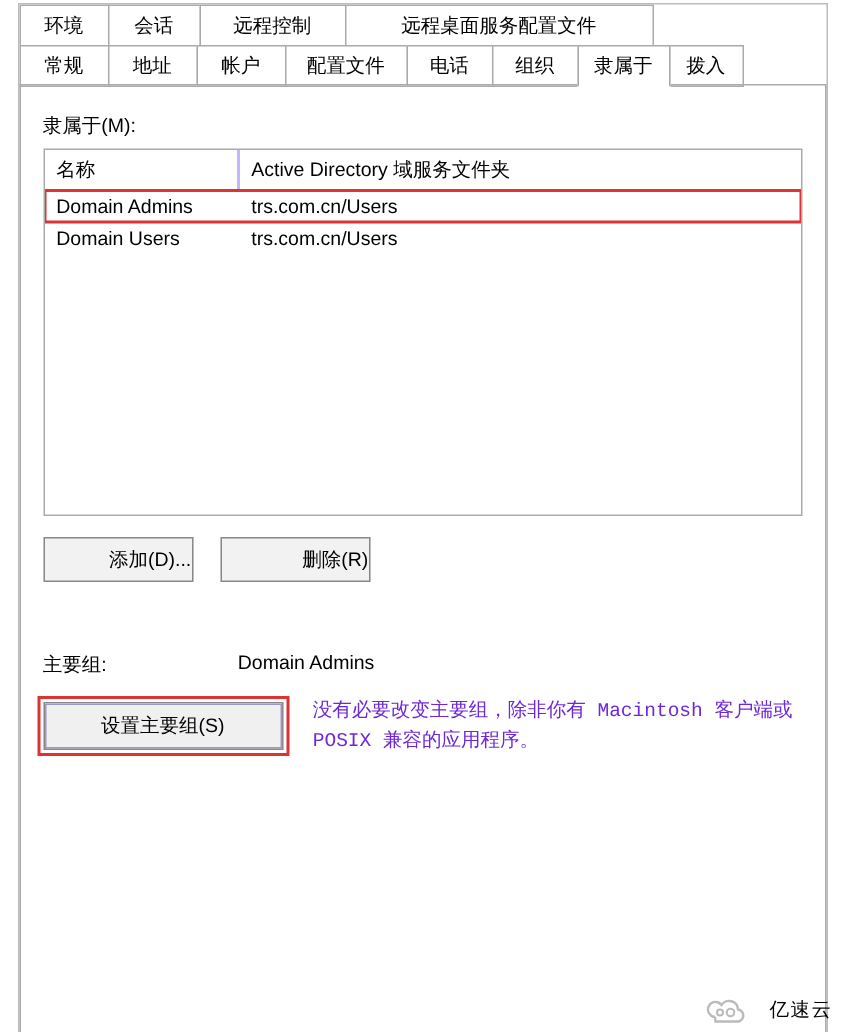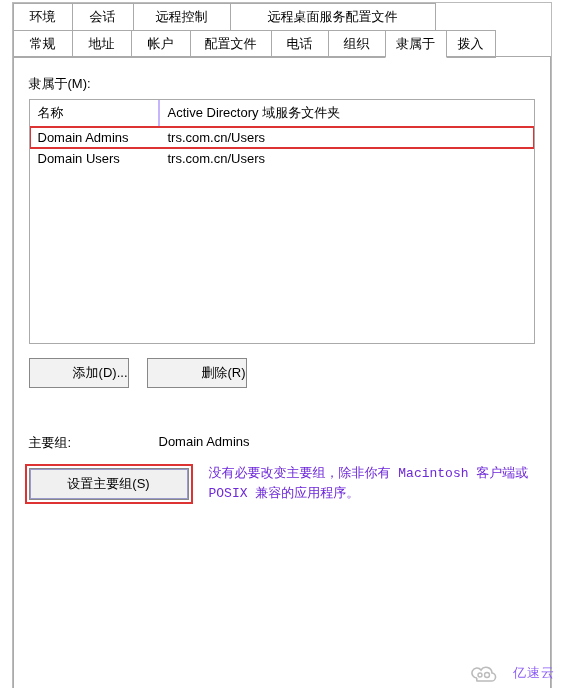--- a/index.html
+++ b/index.html
@@ -153,21 +153,21 @@
       line-height: 1.5;
       font-family: Liberation Mono, monospace;
     }
     .watermark {
       position: absolute;
       right: 8px;
       bottom: 6px;
       display: flex;
       align-items: flex-end;
       gap: 16px;
-      color: #8b5cf6;
+      color: #000000;
       font-size: 16px;
       letter-spacing: 1px;
     }
     .watermark-icon {
       display: inline-block;
     }
     .watermark-icon svg { display:block; }
   </style>
 </head>
 <body>

